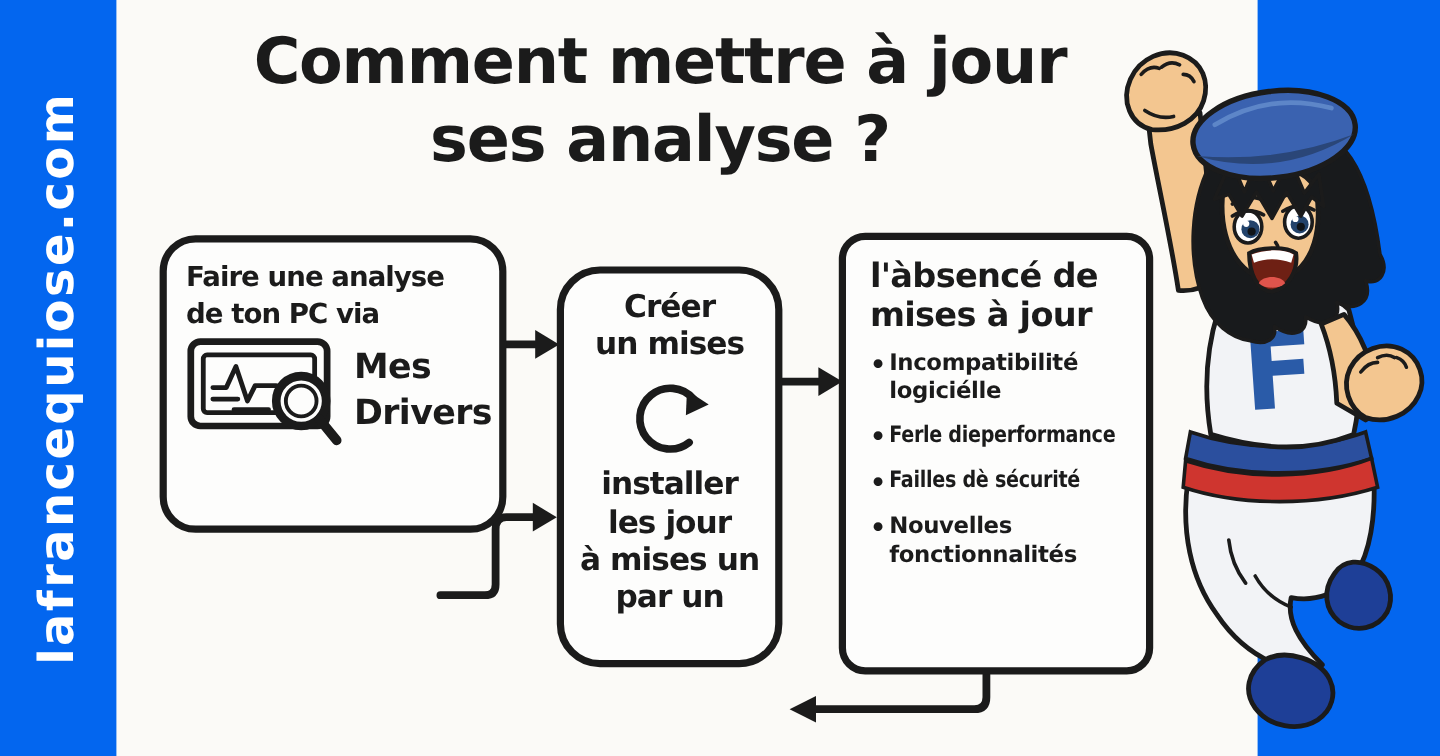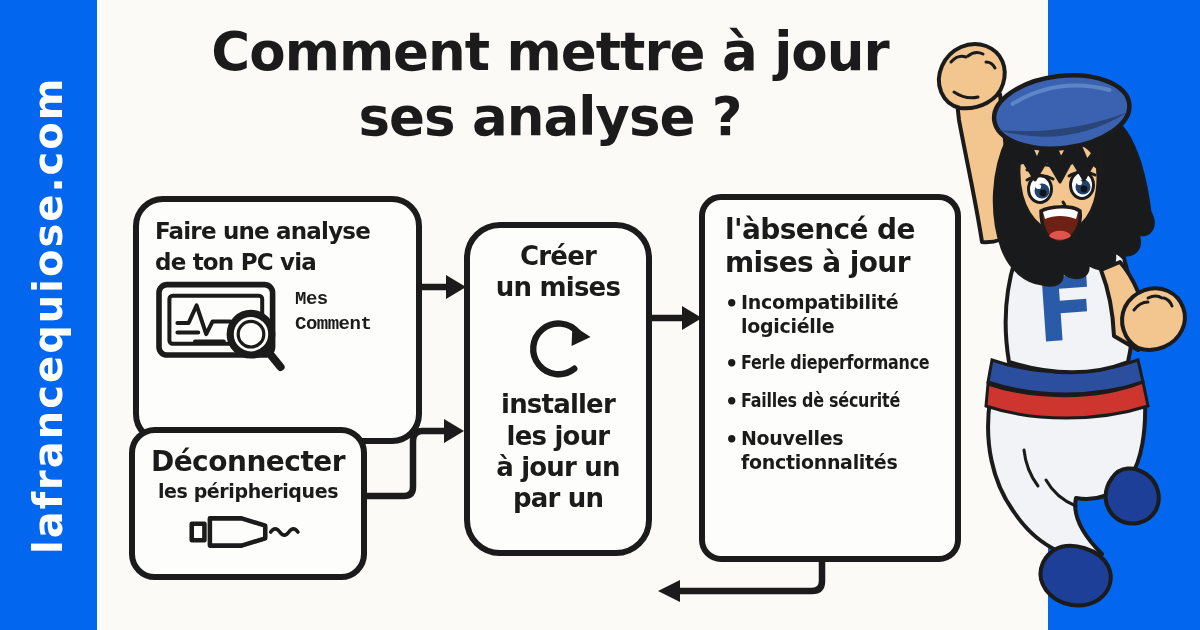--- a/index.html
+++ b/index.html
@@ -20,21 +20,21 @@
   }
   
   .title{position:absolute;left:80px;top:20px;width:940px;text-align:center;
          font-weight:bold;font-size:53px;line-height:1.22;letter-spacing:-1px;}
   
   .fbox{position:absolute;background:#fdfdfc;border:6px solid #1b1b1b;
         border-radius:30px;box-sizing:border-box;font-weight:bold;}
   .box-analyze{left:133px;top:196px;width:289px;height:248px;padding:14px 8px 0 16px;}
   .box-analyze .tline{font-size:23px;line-height:1.35;letter-spacing:-0.8px;}
   .analyze-row{display:flex;align-items:flex-start;margin-top:3px;}
-  .app-name{font-size:19px;line-height:1.3;margin-left:4px;margin-top:6px;letter-spacing:-0.5px;font-family:Liberation Mono, monospace;}
+  .app-name{font-size:29px;line-height:1.3;margin-left:4px;margin-top:6px;letter-spacing:-0.5px;}
   .box-disconnect{left:129px;top:427px;width:238px;height:153px;text-align:center;
                   padding-top:12px;border-radius:26px;}
   .box-disconnect .l1{font-size:28px;letter-spacing:-0.5px;}
   .box-disconnect .l2{font-size:19px;letter-spacing:-0.4px;margin-top:2px;}
   .box-restore{left:464px;top:222px;width:188px;height:334px;border-radius:36px;
                display:flex;flex-direction:column;align-items:center;padding-top:13px;}
   .box-restore .tline{font-size:26px;line-height:1.2;letter-spacing:-0.8px;}
   .box-risks{left:699px;top:194px;width:262px;height:368px;border-radius:22px;
              padding:13px 6px 0 20px;}
   .risk-head{font-size:28px;line-height:1.18;letter-spacing:-0.6px;}
@@ -100,45 +100,36 @@
         <rect class="wh" x="5" y="4" width="142" height="88" rx="10" stroke-width="7"></rect>
         <rect class="st" x="18" y="18" width="116" height="60" rx="4" stroke-width="5"></rect>
         <path class="st" d="M28,52 h14 l10,-22 l12,36 l8,-16 h22" stroke-width="5"></path>
         <path class="st" d="M28,64 h26 M50,75 h36" stroke-width="5"></path>
         <circle class="wh" cx="120" cy="66" r="26" stroke-width="9"></circle>
         <circle class="st" cx="120" cy="66" r="16" stroke-width="4"></circle>
         <path class="st" d="M139,85 L157,107" stroke-width="10"></path>
       </svg>
       <div class="app-name">
         <div>Mes</div>
-        <div>Comment</div>
+        <div>Drivers</div>
       </div>
     </div>
   </div>
 
-  <div class="fbox box-disconnect">
-    <div class="l1">Déconnecter</div>
-    <div class="l2">les péripheriques</div>
-    <svg class="icn" width="118" height="44" viewBox="0 0 130 48" style="margin:8px auto 0;">
-      <rect class="wh" x="3" y="15" width="14" height="18" stroke-width="5"></rect>
-      <path class="wh" d="M23,9 H58 L84,17 V31 L58,39 H23 Z" stroke-width="5"></path>
-      <path class="st" d="M90,24 q5,-7 10,0 q5,7 10,0 q5,-7 10,0" stroke-width="4"></path>
-    </svg>
-  </div>
 
   <div class="fbox box-restore">
     <div class="tline">Créer</div>
     <div class="tline">un mises</div>
     <svg class="icn" width="76" height="76" viewBox="0 0 84 84" style="margin:6px 0 4px;">
       <path class="st" d="M60,66 A28,28 0 1 1 64,26" stroke-width="7"></path>
       <polygon points="58,18 78,31 57,41" fill="#1b1b1b"></polygon>
     </svg>
     <div class="tline">installer</div>
     <div class="tline">les jour</div>
-    <div class="tline">à jour un</div>
+    <div class="tline">à mises un</div>
     <div class="tline">par un</div>
   </div>
 
   <div class="fbox box-risks">
     <div class="risk-head">
       <div>l'àbsencé de</div>
       <div>mises à jour</div>
     </div>
     <ul class="risk-list">
       <li class="risk-item">

